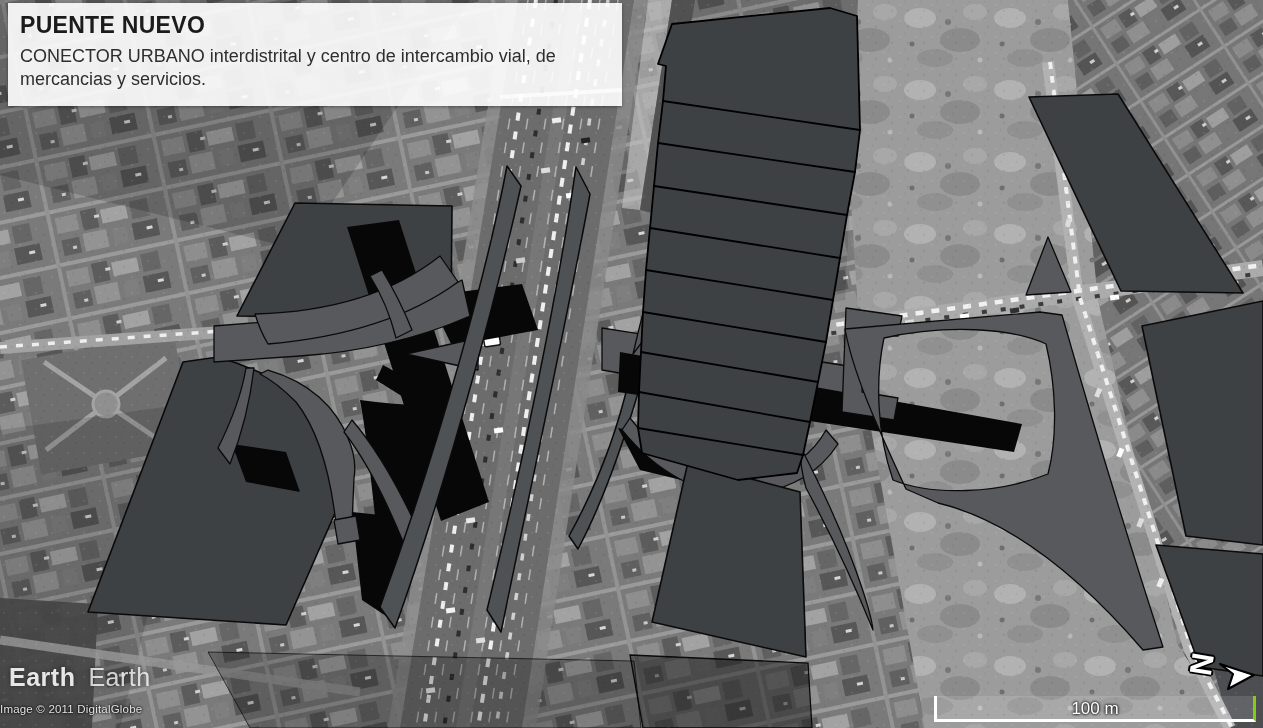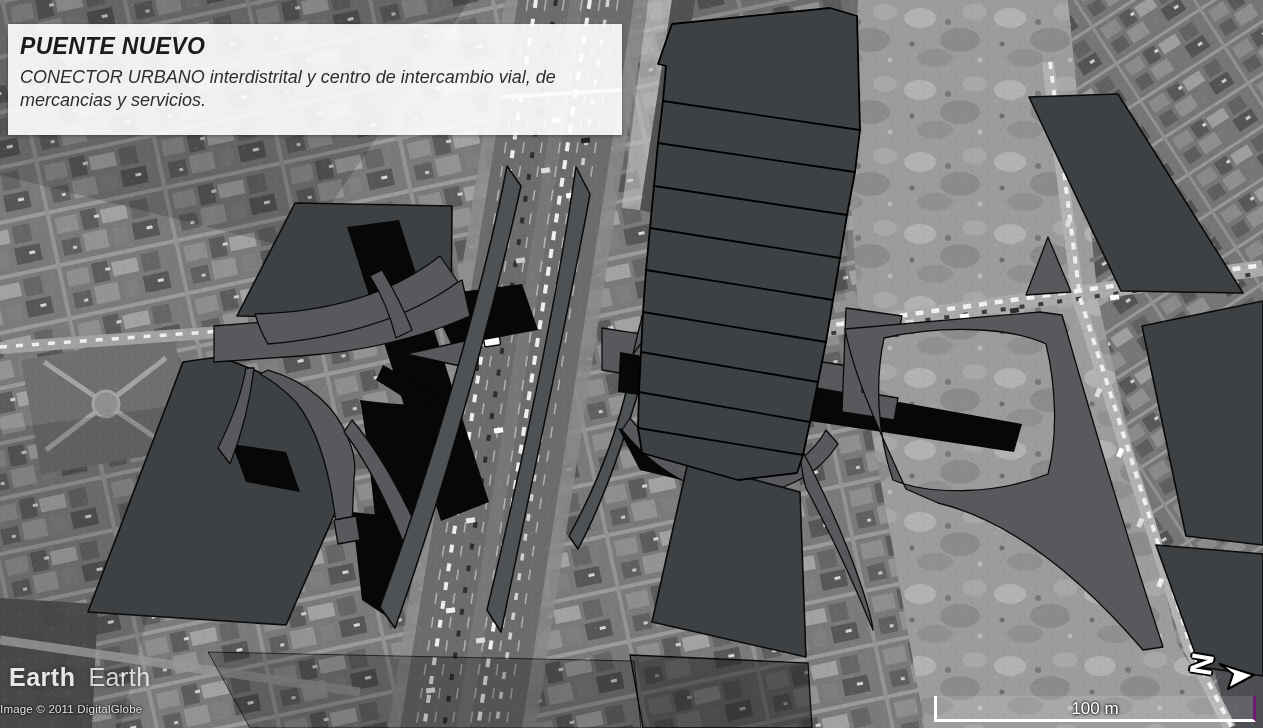--- a/index.html
+++ b/index.html
@@ -11,23 +11,23 @@
 
   
   .plate{fill:var(--overlay-dark,#3e4144);stroke:#000;stroke-width:1.8;stroke-linejoin:round;}
   .blk{fill:var(--overlay-dark,#3e4144);stroke:var(--overlay-outline,#0a0a0a);stroke-width:1.6;stroke-linejoin:round;}
   .ramp{fill:var(--overlay-ramp,#58595c);stroke:var(--overlay-outline,#0a0a0a);stroke-width:1.3;stroke-linejoin:round;}
   .blade{fill:var(--overlay-blade,#4f5255);stroke:var(--overlay-outline,#0a0a0a);stroke-width:1.5;stroke-linejoin:round;}
   .shadow{fill:var(--overlay-shadow,#070707);}
 
   
   .title-card{
-    position:absolute;left:8px;top:24px;width:590px;
+    position:absolute;left:8px;top:3px;width:590px;
     background:var(--card-bg,rgba(255,255,255,.9));
-    padding:9px 12px 24px 12px;box-shadow:0 1px 3px rgba(0,0,0,.35);font-style:italic;
+    padding:9px 12px 16px 12px;box-shadow:0 1px 3px rgba(0,0,0,.35);
   }
   .title-card h1{
     margin:0;font-size:23px;font-weight:bold;letter-spacing:.3px;
     color:var(--title-text,#1b1b1b);
   }
   .title-card p{
     margin:6px 0 0 0;font-size:18px;line-height:1.25;
     color:var(--subtitle-text,#2e2e2e);
   }
 
@@ -42,21 +42,21 @@
 
   
   .attribution{
     position:absolute;left:0px;top:703px;font-size:11.5px;
     color:#e3e3e3;text-shadow:0 0 2px #000,0 0 3px #000;letter-spacing:.2px;
   }
 
   
   .scale-bar{
     position:absolute;left:934px;top:696px;width:322px;height:26px;
-    border-left:3px solid #fff;border-right:3px solid #701a75;border-bottom:3px solid #fff;
+    border-left:3px solid #fff;border-right:3px solid #84cc16;border-bottom:3px solid #fff;
     background:rgba(255,255,255,.12);box-sizing:border-box;
   }
   .scale-bar .label{
     position:absolute;left:0;right:0;top:3px;text-align:center;
     font-size:17px;color:var(--hud-text,#fff);text-shadow:0 0 3px #000,0 0 3px #000;
   }
 
   
   .compass{position:absolute;left:1186px;top:640px;width:78px;height:56px;}
   .compass .n{

